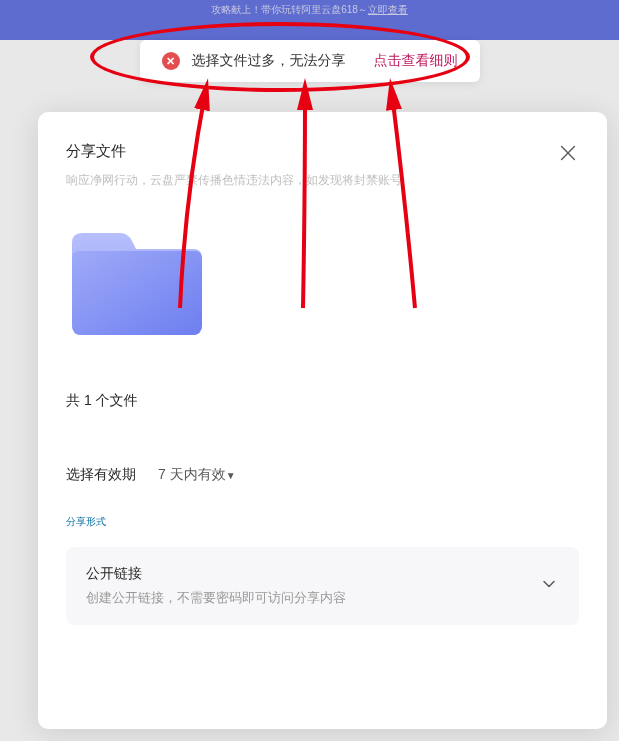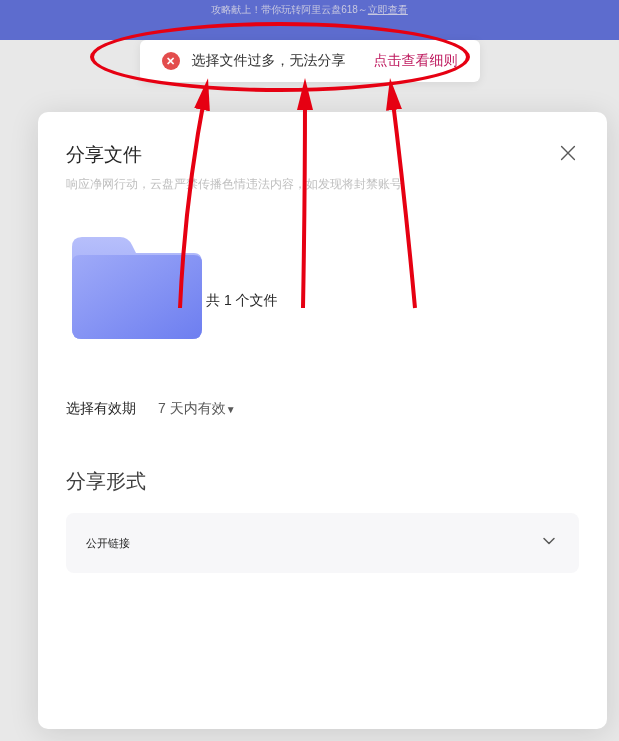--- a/index.html
+++ b/index.html
@@ -104,40 +104,40 @@
       padding: 30px 28px 24px 28px;
       display: flex;
       flex-direction: column;
     }
     .modal-header {
       display: flex;
       justify-content: space-between;
       align-items: flex-start;
     }
     .modal-title {
-      font-size: 19px;
+      font-size: 15px;
       color: #262626;
       font-weight: 400;
     }
     .close-icon {
       width: 22px;
       height: 22px;
       cursor: pointer;
       color: #595959;
     }
     .modal-subtitle {
       font-size: 12px;
       color: #bfbfbf;
       margin-top: 8px;
     }
     .folder-area {
       display: flex;
-      flex-direction: row;
-      align-items: center;
+      flex-direction: column;
       margin-top: 36px;
+      gap: 24px;
     }
     .folder-icon {
       width: 140px;
       height: 115px;
       position: relative;
     }
     .file-count {
       margin-top: 28px;
       font-size: 14px;
       color: #262626;
@@ -156,35 +156,35 @@
       display: flex;
       align-items: center;
       cursor: pointer;
       color: #595959;
     }
     .caret {
       font-size: 10px;
       color: #595959;
     }
     .section-label {
-      margin-top: 50px;
-      font-size: 20px;
-      color: #404040;
+      margin-top: 31px;
+      font-size: 10px;
+      color: #0369a1;
     }
     .share-mode-box {
       margin-top: 18px;
       background: #f7f7f9;
       border-radius: 8px;
       padding: 18px 20px;
       display: flex;
       justify-content: space-between;
       align-items: center;
     }
     .share-mode-title {
-      font-size: 11px;
+      font-size: 14px;
       color: #262626;
     }
     .share-mode-desc {
       font-size: 13px;
       color: #999;
       margin-top: 6px;
     }
     .chevron-down {
       color: #595959;
     }
@@ -287,20 +287,21 @@
       <span>7 天内有效</span>
       <span class="caret">▼</span>
     </span>
   </div>
 
   <div class="section-label">分享形式</div>
 
   <div class="share-mode-box">
     <div>
       <div class="share-mode-title">公开链接</div>
+      <div class="share-mode-desc">创建公开链接，不需要密码即可访问分享内容</div>
     </div>
     <div class="chevron-down">
       <svg viewBox="0 0 24 24" width="20" height="20">
           <path d="M6 9 L12 15 L18 9" stroke="currentColor" stroke-width="1.8" fill="none" stroke-linecap="round" stroke-linejoin="round"></path>
         </svg>
     </div>
   </div>
 
 </div>
 

